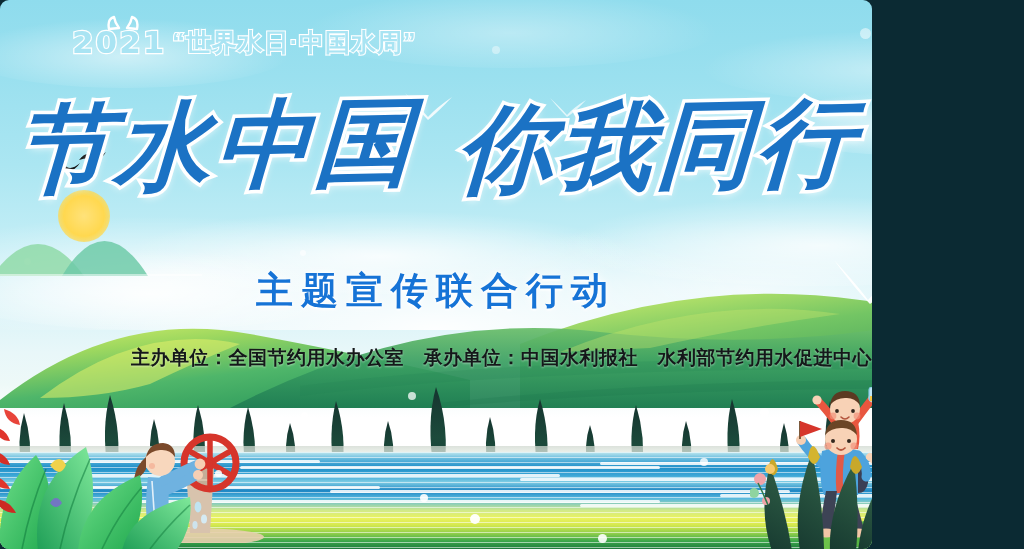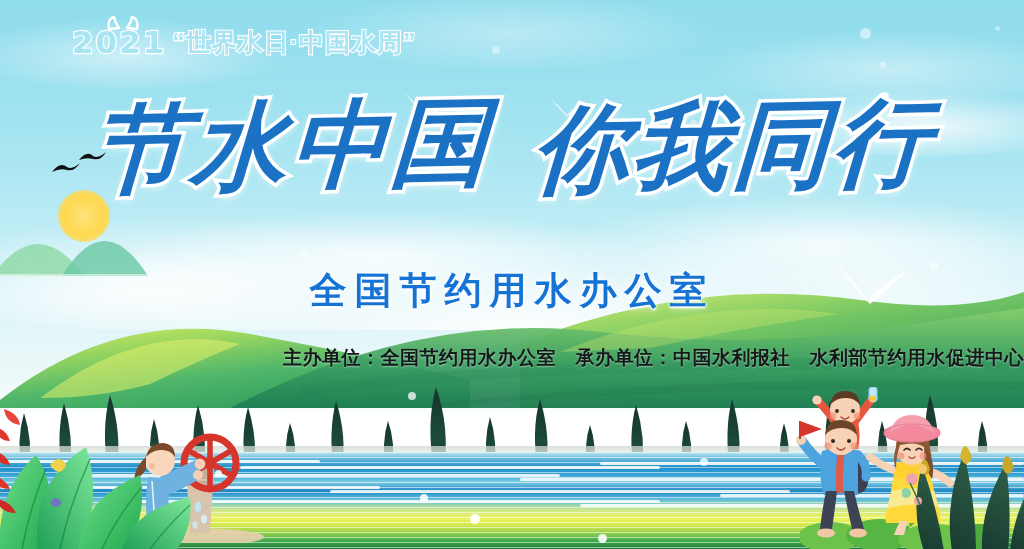--- a/index.html
+++ b/index.html
@@ -4,30 +4,31 @@
 <title>2021 World Water Day Poster</title>
 <style>
   * { margin:0; padding:0; box-sizing:border-box; }
   html,body{
     width:1024px; height:549px; overflow:hidden;
     background:#0b2a33;
     font-family:"Liberation Sans","DejaVu Sans",sans-serif;
   }
 
   #poster{
-    position:relative; width:1024px; height:549px; overflow:hidden;
+    position:relative; width:872px; height:549px; overflow:hidden;
     background:linear-gradient(180deg,
         #8fdced 0%,
         #9ae0ef 14%,
         #abe6f2 30%,
         #c4eef6 45%,
         #d9f3f8 56%,
         #e8f7f9 64%,
         #eef9f8 70%,
         #ffffff 76%);
+    border-radius:9px;
   }
 
   
   .sky-haze{
     position:absolute; left:0; right:0; top:0; height:330px;
     background:
       radial-gradient(ellipse 520px 150px at 50% 100%, rgba(255,255,255,.95), rgba(255,255,255,0) 70%),
       radial-gradient(ellipse 380px 90px at 18% 85%, rgba(255,255,255,.75), rgba(255,255,255,0) 72%),
       radial-gradient(ellipse 420px 100px at 86% 88%, rgba(255,255,255,.7), rgba(255,255,255,0) 72%);
     pointer-events:none;
@@ -332,21 +333,21 @@
     <span class="yt">“世界水日·中国水周”</span>
   </div>
 
   <div class="maintitle">
     <span class="mt">节水中国</span>
     <span class="gap"></span>
     <span class="mt">你我同行</span>
   </div>
 
   <div class="subtitle">
-    <span class="st">全国节约用水办公室</span>
+    <span class="st">主题宣传联合行动</span>
   </div>
 
   <div class="orgline">
     <span class="ol">主办单位：全国节约用水办公室　承办单位：中国水利报社　水利部节约用水促进中心</span>
   </div>
 
   <div class="fig" style="left:118px;bottom:2px;">
     <svg width="150" height="122" viewBox="0 0 150 122">
 
       <ellipse cx="74" cy="116" rx="72" ry="9" fill="#e8cfae" opacity=".9"></ellipse>

